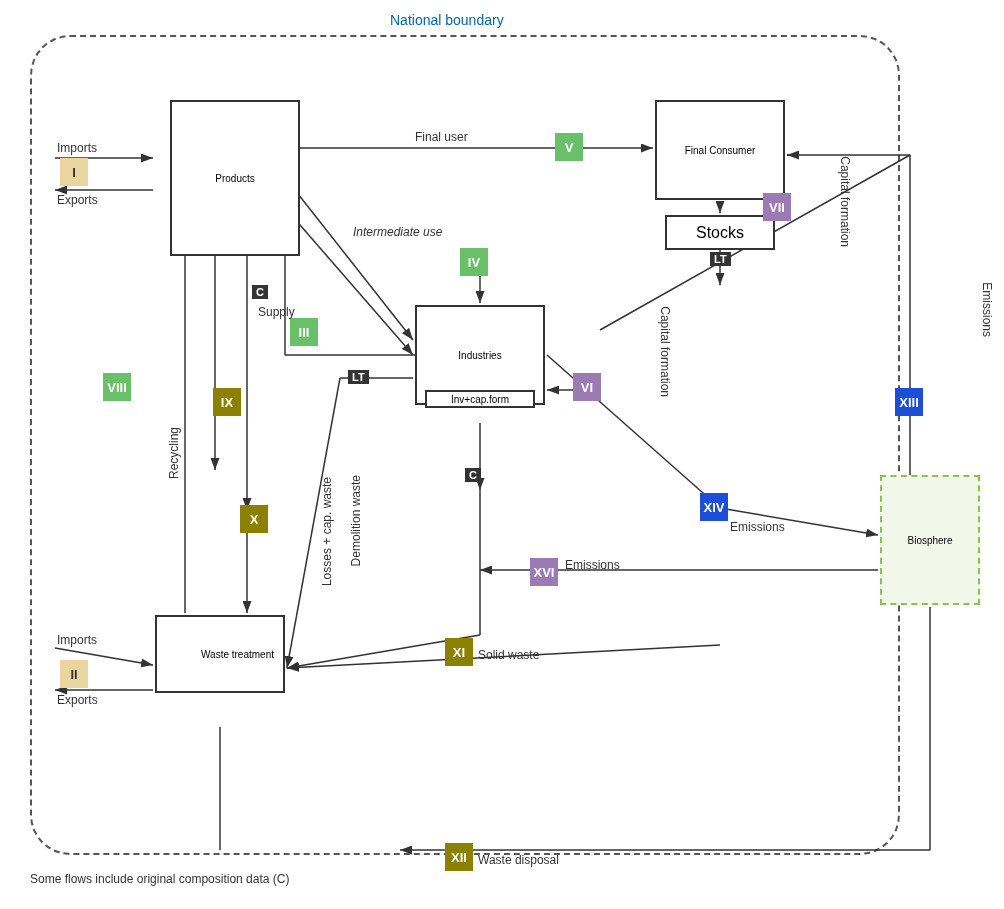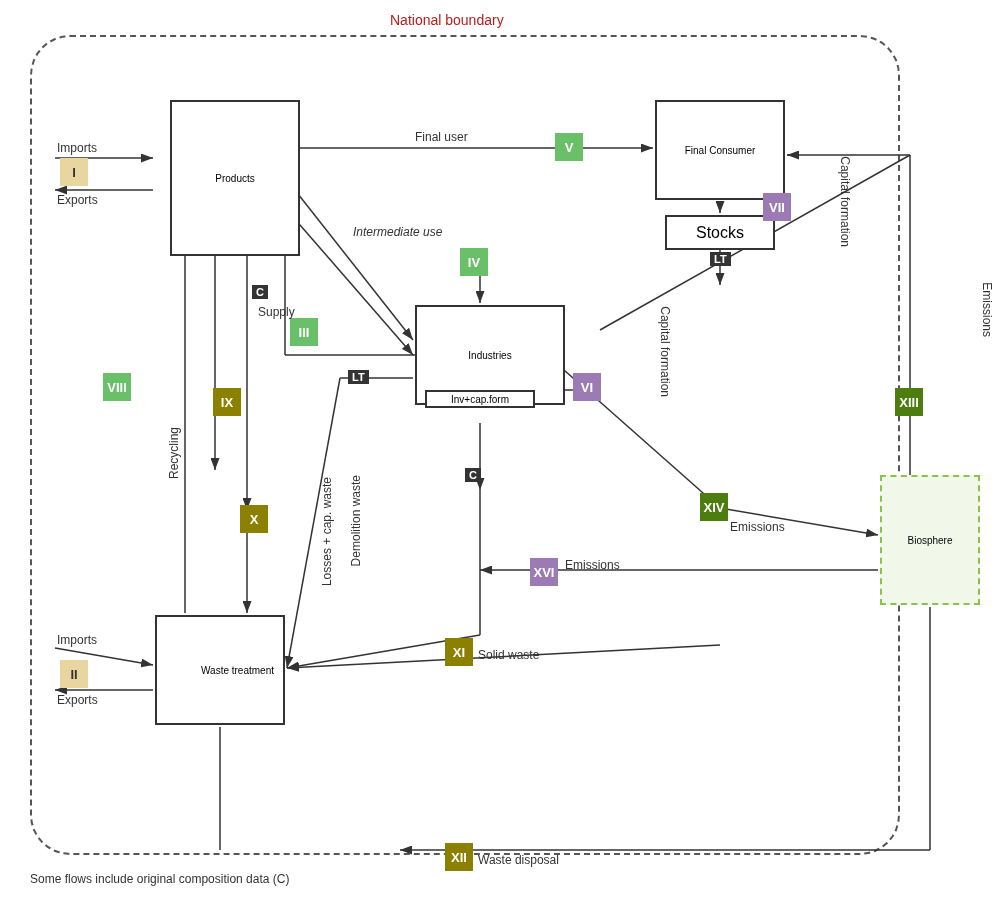--- a/index.html
+++ b/index.html
@@ -29,21 +29,21 @@
       height: 820px;
       border: 2px dashed #555;
       border-radius: 40px;
     }
 
     .boundary-label {
       position: absolute;
       top: 12px;
       left: 390px;
       font-size: 14px;
-      color: #b91c1c;
+      color: #0369a1;
     }
 
     
     .box {
       position: absolute;
       border: 2px solid #333;
       background: #fff;
       display: flex;
       align-items: center;
       justify-content: center;
@@ -74,39 +74,39 @@
       top: 215px;
       width: 110px;
       height: 35px;
       font-size: 16px;
     }
 
     
     .box-industries {
       left: 415px;
       top: 305px;
-      width: 150px;
+      width: 130px;
       height: 100px;
     }
 
     
     .box-inv {
       left: 425px;
       top: 390px;
       width: 110px;
       height: 18px;
       font-size: 11px;
     }
 
     
     .box-waste {
       left: 155px;
       top: 615px;
       width: 130px;
-      height: 110px;
+      height: 78px;
       padding-left: 35px;
     }
 
     
     .box-biosphere {
       left: 880px;
       top: 475px;
       width: 100px;
       height: 130px;
       border: 2px dashed #8bc34a;
@@ -122,21 +122,21 @@
       font-weight: bold;
       font-size: 13px;
       color: #fff;
       width: 28px;
       height: 28px;
     }
 
     .badge-yellow { background: #e8d5a0; color: #333; }
     .badge-green { background: #6abf69; }
     .badge-olive { background: #8b8000; }
-    .badge-orange { background: #4d7c0f; }
+    .badge-orange { background: #1d4ed8; }
     .badge-purple { background: #9c7bb5; }
 
     
     .flow-label {
       position: absolute;
       font-size: 12px;
       color: #333;
     }
 
     .rotated-label {

